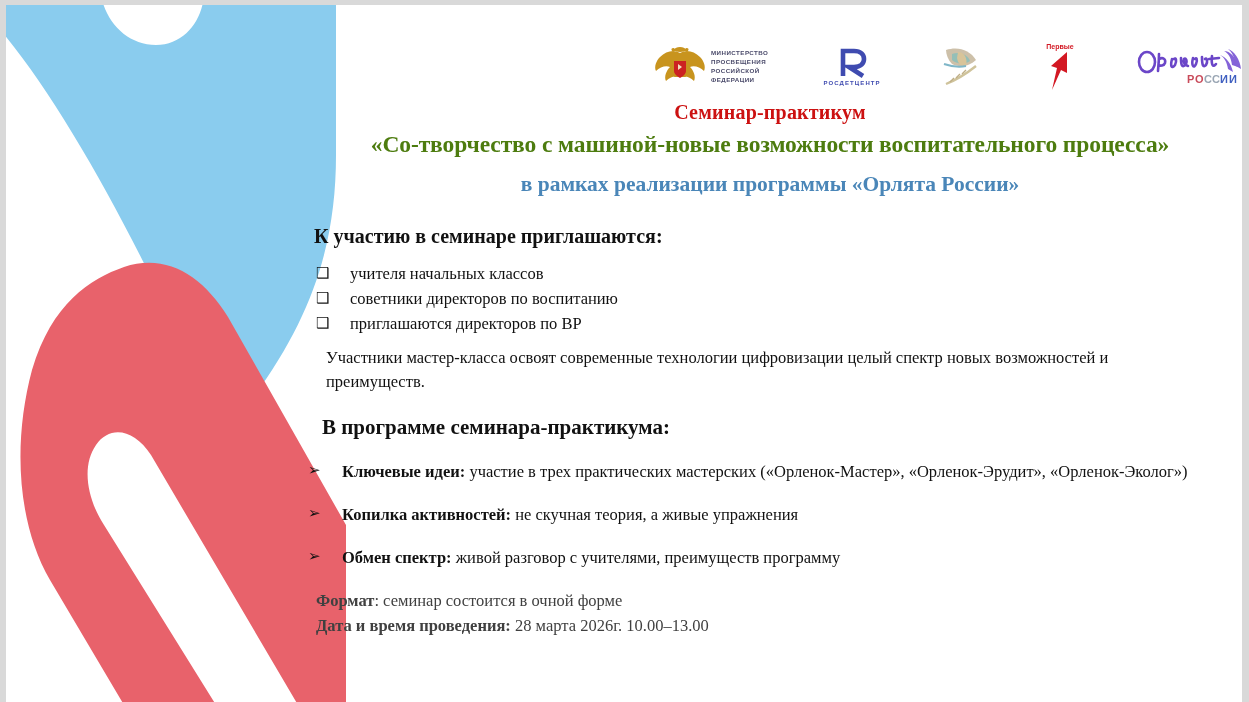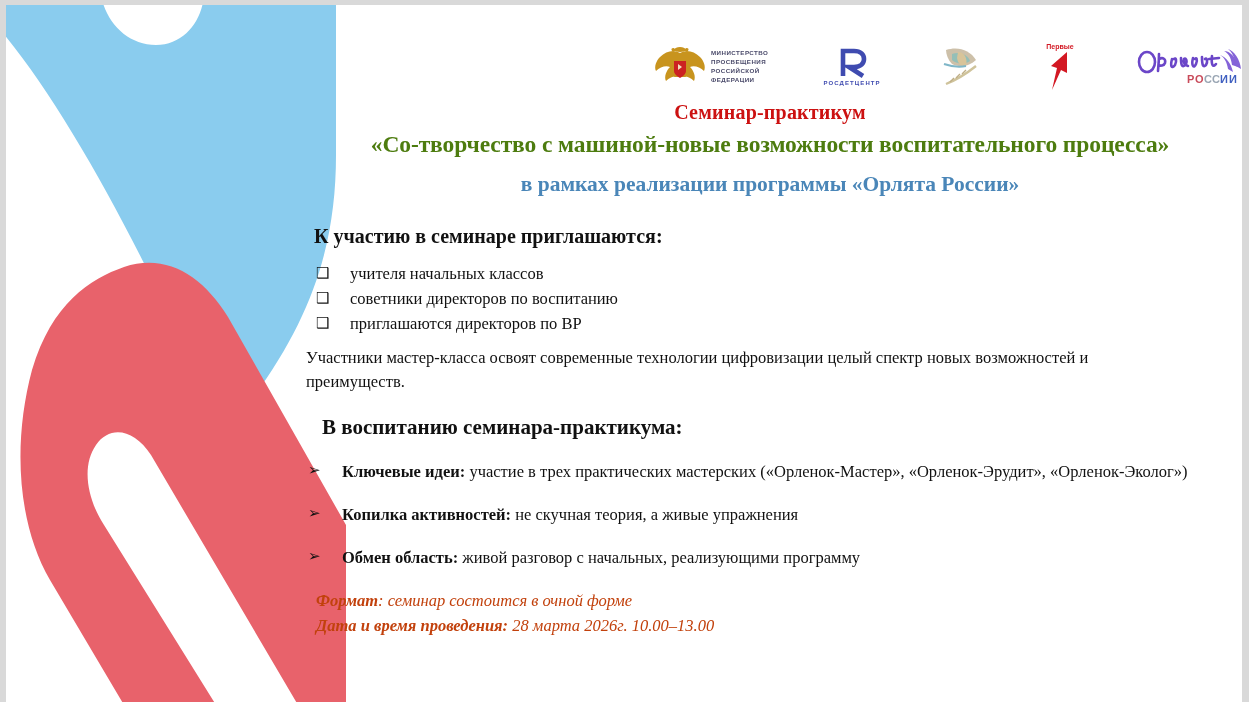--- a/index.html
+++ b/index.html
@@ -149,21 +149,21 @@
   }
 
   .para {
     font-size: 16.5px;
     line-height: 1.42;
     color: #111;
     margin: 4px 0 0 0;
     padding: 0 2px 0 10px;
     text-align: left;
   }
-  .para .ind { display:block; }
+  .para .ind { display:block;margin-left:20px; }
 
   .h-prog {
     font-weight: 700;
     font-size: 21px;
     color: #111;
     margin: 22px 0 20px 0;
     padding-left: 26px;
   }
 
   ul.ar-list {
@@ -188,22 +188,21 @@
   }
   .ar-body b { font-weight: 700; }
 
   .footer {
     margin-top: 18px;
     padding-left: 20px;
   }
   .f-line {
     font-size: 16.5px;
     line-height: 1.5;
-    color: #c2410c;
-    font-style: italic;
+    color: #404040;
   }
   .f-line b { font-weight: 700; }
   .f-gap { height: 12px; }
 </style>
 </head>
 <body>
 
 <div class="poster">
   <div class="sheet">
 
@@ -330,34 +329,34 @@
           <span class="sq-mark">❑</span>
           <span>приглашаются директоров по ВР</span>
         </li>
       </ul>
 
       <p class="para">
         <span class="ind">Участники мастер-класса освоят современные технологии цифровизации целый спектр новых возможностей и</span>
         <span class="ind">преимуществ.</span>
       </p>
 
-      <div class="h-prog">В воспитанию семинара-практикума:</div>
+      <div class="h-prog">В программе семинара-практикума:</div>
 
       <ul class="ar-list">
         <li>
           <span class="ar-mark">➢</span>
           <span class="ar-body"><b>Ключевые идеи:</b><span> участие в трех практических мастерских («Орленок-Мастер», «Орленок-Эрудит», «Орленок-Эколог»)</span></span>
         </li>
         <li>
           <span class="ar-mark">➢</span>
           <span class="ar-body"><b>Копилка активностей:</b><span> не скучная теория, а живые упражнения</span></span>
         </li>
         <li>
           <span class="ar-mark">➢</span>
-          <span class="ar-body"><b>Обмен область:</b><span> живой разговор с начальных, реализующими программу</span></span>
+          <span class="ar-body"><b>Обмен спектр:</b><span> живой разговор с учителями, преимуществ программу</span></span>
         </li>
       </ul>
 
       <div class="footer">
         <div class="f-line"><b>Формат</b><span>: семинар состоится в очной форме</span></div>
         <div class="f-line"><b>Дата и время проведения:</b><span> 28 марта 2026г. 10.00–13.00</span></div>
         <div class="f-gap"></div>
       </div>
 
     </div>

